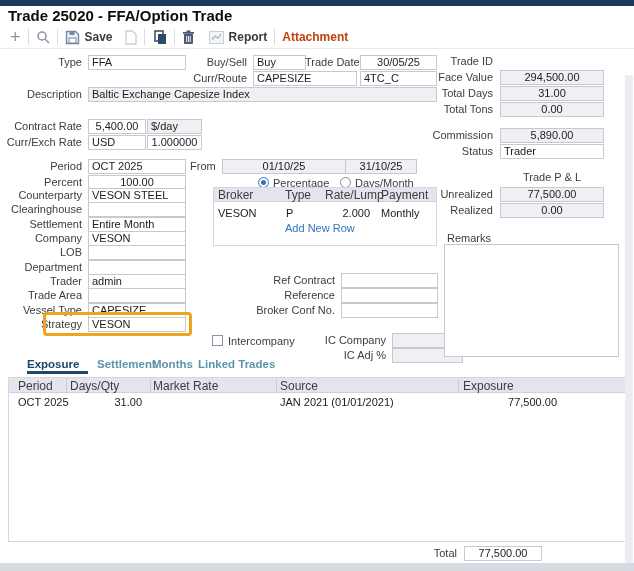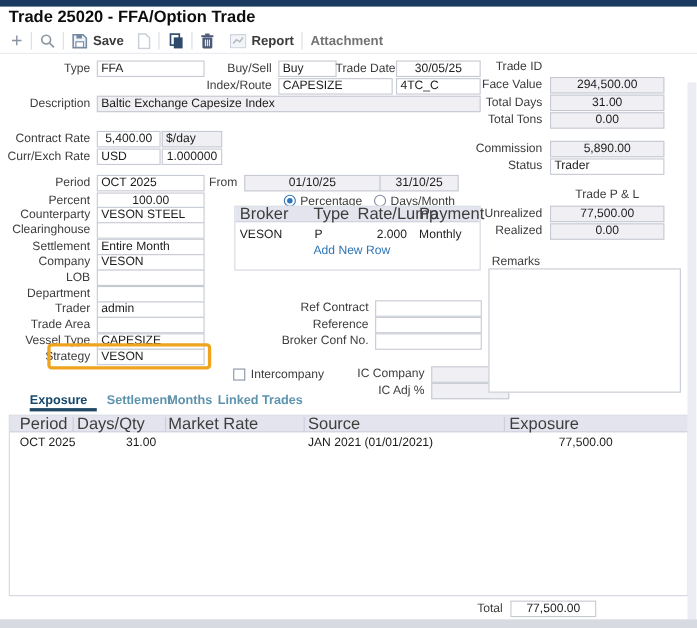--- a/index.html
+++ b/index.html
@@ -7,37 +7,37 @@
   body { font-family: "Liberation Sans", sans-serif; background: #fff; position: relative; overflow: hidden; }
   .win { position: absolute; inset: 0; background: #fff; }
 
   .topbar { position: absolute; left: 0; top: 0; width: 634px; height: 6px; background: #1b3a5f; }
   .title { position: absolute; left: 8px; top: 7px; font-size: 15px; font-weight: bold; color: #0d0d0d; white-space: nowrap; }
 
   .toolbar { position: absolute; left: 0; top: 26px; width: 634px; height: 23px; display: flex; align-items: center; padding-left: 10px; border-bottom: 1px solid #e8eaf0; }
   .tb-sep { width: 1px; height: 16px; background: #d8dce4; margin: 0 7px; }
   .tb-item { display: flex; align-items: center; gap: 5px; cursor: default; }
   .tb-label { font-size: 12px; font-weight: bold; color: #3a3a3a; }
-  .tb-label.attach { color: #737373; }
+  .tb-label.attach { color: #c2410c; }
   .plus-glyph { font-size: 18px; color: #8b94a2; line-height: 14px; font-weight: normal; }
 
   .lbl { position: absolute; height: 15px; line-height: 15px; font-size: 11px; color: #3d3d3d; text-align: right; padding-right: 3px; white-space: nowrap; }
   .lbl.lft { text-align: left; padding-right: 0; }
   .fld { position: absolute; height: 15px; line-height: 13px; font-size: 11px; color: #1c1c1c; background: #fff; border: 1px solid #c5c9d2; padding: 0 3px; white-space: nowrap; overflow: hidden; }
   .ro { background: #f0f0f4; }
   .num { text-align: center; }
 
   .radio { position: absolute; width: 11px; height: 11px; border-radius: 50%; border: 1px solid #7d8aa0; background: #fff; }
   .radio.sel { border-color: #2e75b6; }
   .radio.sel::after { content: ""; display: block; width: 5px; height: 5px; margin: 2px; border-radius: 50%; background: #2e75b6; }
   .checkbox { position: absolute; width: 11px; height: 11px; border: 1px solid #8a94a4; background: #fff; }
 
   .panelbox { position: absolute; border: 1px solid #d4d7df; background: #fff; }
   .hdrstrip { position: absolute; background: #e4e4ee; border-bottom: 1px solid #cfd2dc; }
-  .hdrtxt { position: absolute; font-size: 15px; color: #3d3d3d; height: 14px; line-height: 14px; white-space: nowrap; }
+  .hdrtxt { position: absolute; font-size: 12px; color: #3d3d3d; height: 14px; line-height: 14px; white-space: nowrap; }
   .celltxt { position: absolute; font-size: 11px; color: #1c1c1c; height: 14px; line-height: 14px; white-space: nowrap; }
   .vdiv { position: absolute; width: 1px; background: #c9cdd8; }
   .link { position: absolute; font-size: 11px; color: #2e75b6; cursor: pointer; white-space: nowrap; }
 
   .hl { position: absolute; border: 3px solid #f0a31c; border-radius: 4px; pointer-events: none; }
 
   .tab { position: absolute; font-size: 11.5px; font-weight: bold; color: #5e93ad; white-space: nowrap; cursor: pointer; }
   .tab.active { color: #17486b; }
   .tab-underline { position: absolute; height: 3px; background: #1f4866; }
 
@@ -113,21 +113,21 @@
   </div>
 
   <div class="lbl" style="left:0;top:55px;width:85px">Type</div>
   <div class="fld" style="left:88px;top:55px;width:98px">FFA</div>
   <div class="lbl" style="left:180px;top:55px;width:70px">Buy/Sell</div>
   <div class="fld" style="left:253px;top:55px;width:53px">Buy</div>
   <div class="lbl" style="left:305px;top:55px;width:51px">Trade Date</div>
   <div class="fld num" style="left:360px;top:55px;width:77px">30/05/25</div>
   <div class="lbl" style="left:420px;top:54px;width:76px">Trade ID</div>
 
-  <div class="lbl" style="left:180px;top:71px;width:70px">Index/Route</div>
+  <div class="lbl" style="left:180px;top:71px;width:70px">Curr/Route</div>
   <div class="fld" style="left:253px;top:71px;width:104px">CAPESIZE</div>
   <div class="fld" style="left:360px;top:71px;width:77px">4TC_C</div>
   <div class="lbl" style="left:420px;top:70px;width:76px">Face Value</div>
   <div class="fld ro num" style="left:500px;top:70px;width:104px">294,500.00</div>
 
   <div class="lbl" style="left:0;top:87px;width:85px">Description</div>
   <div class="fld ro" style="left:88px;top:87px;width:349px">Baltic Exchange Capesize Index</div>
   <div class="lbl" style="left:420px;top:86px;width:76px">Total Days</div>
   <div class="fld ro num" style="left:500px;top:86px;width:104px">31.00</div>
 

